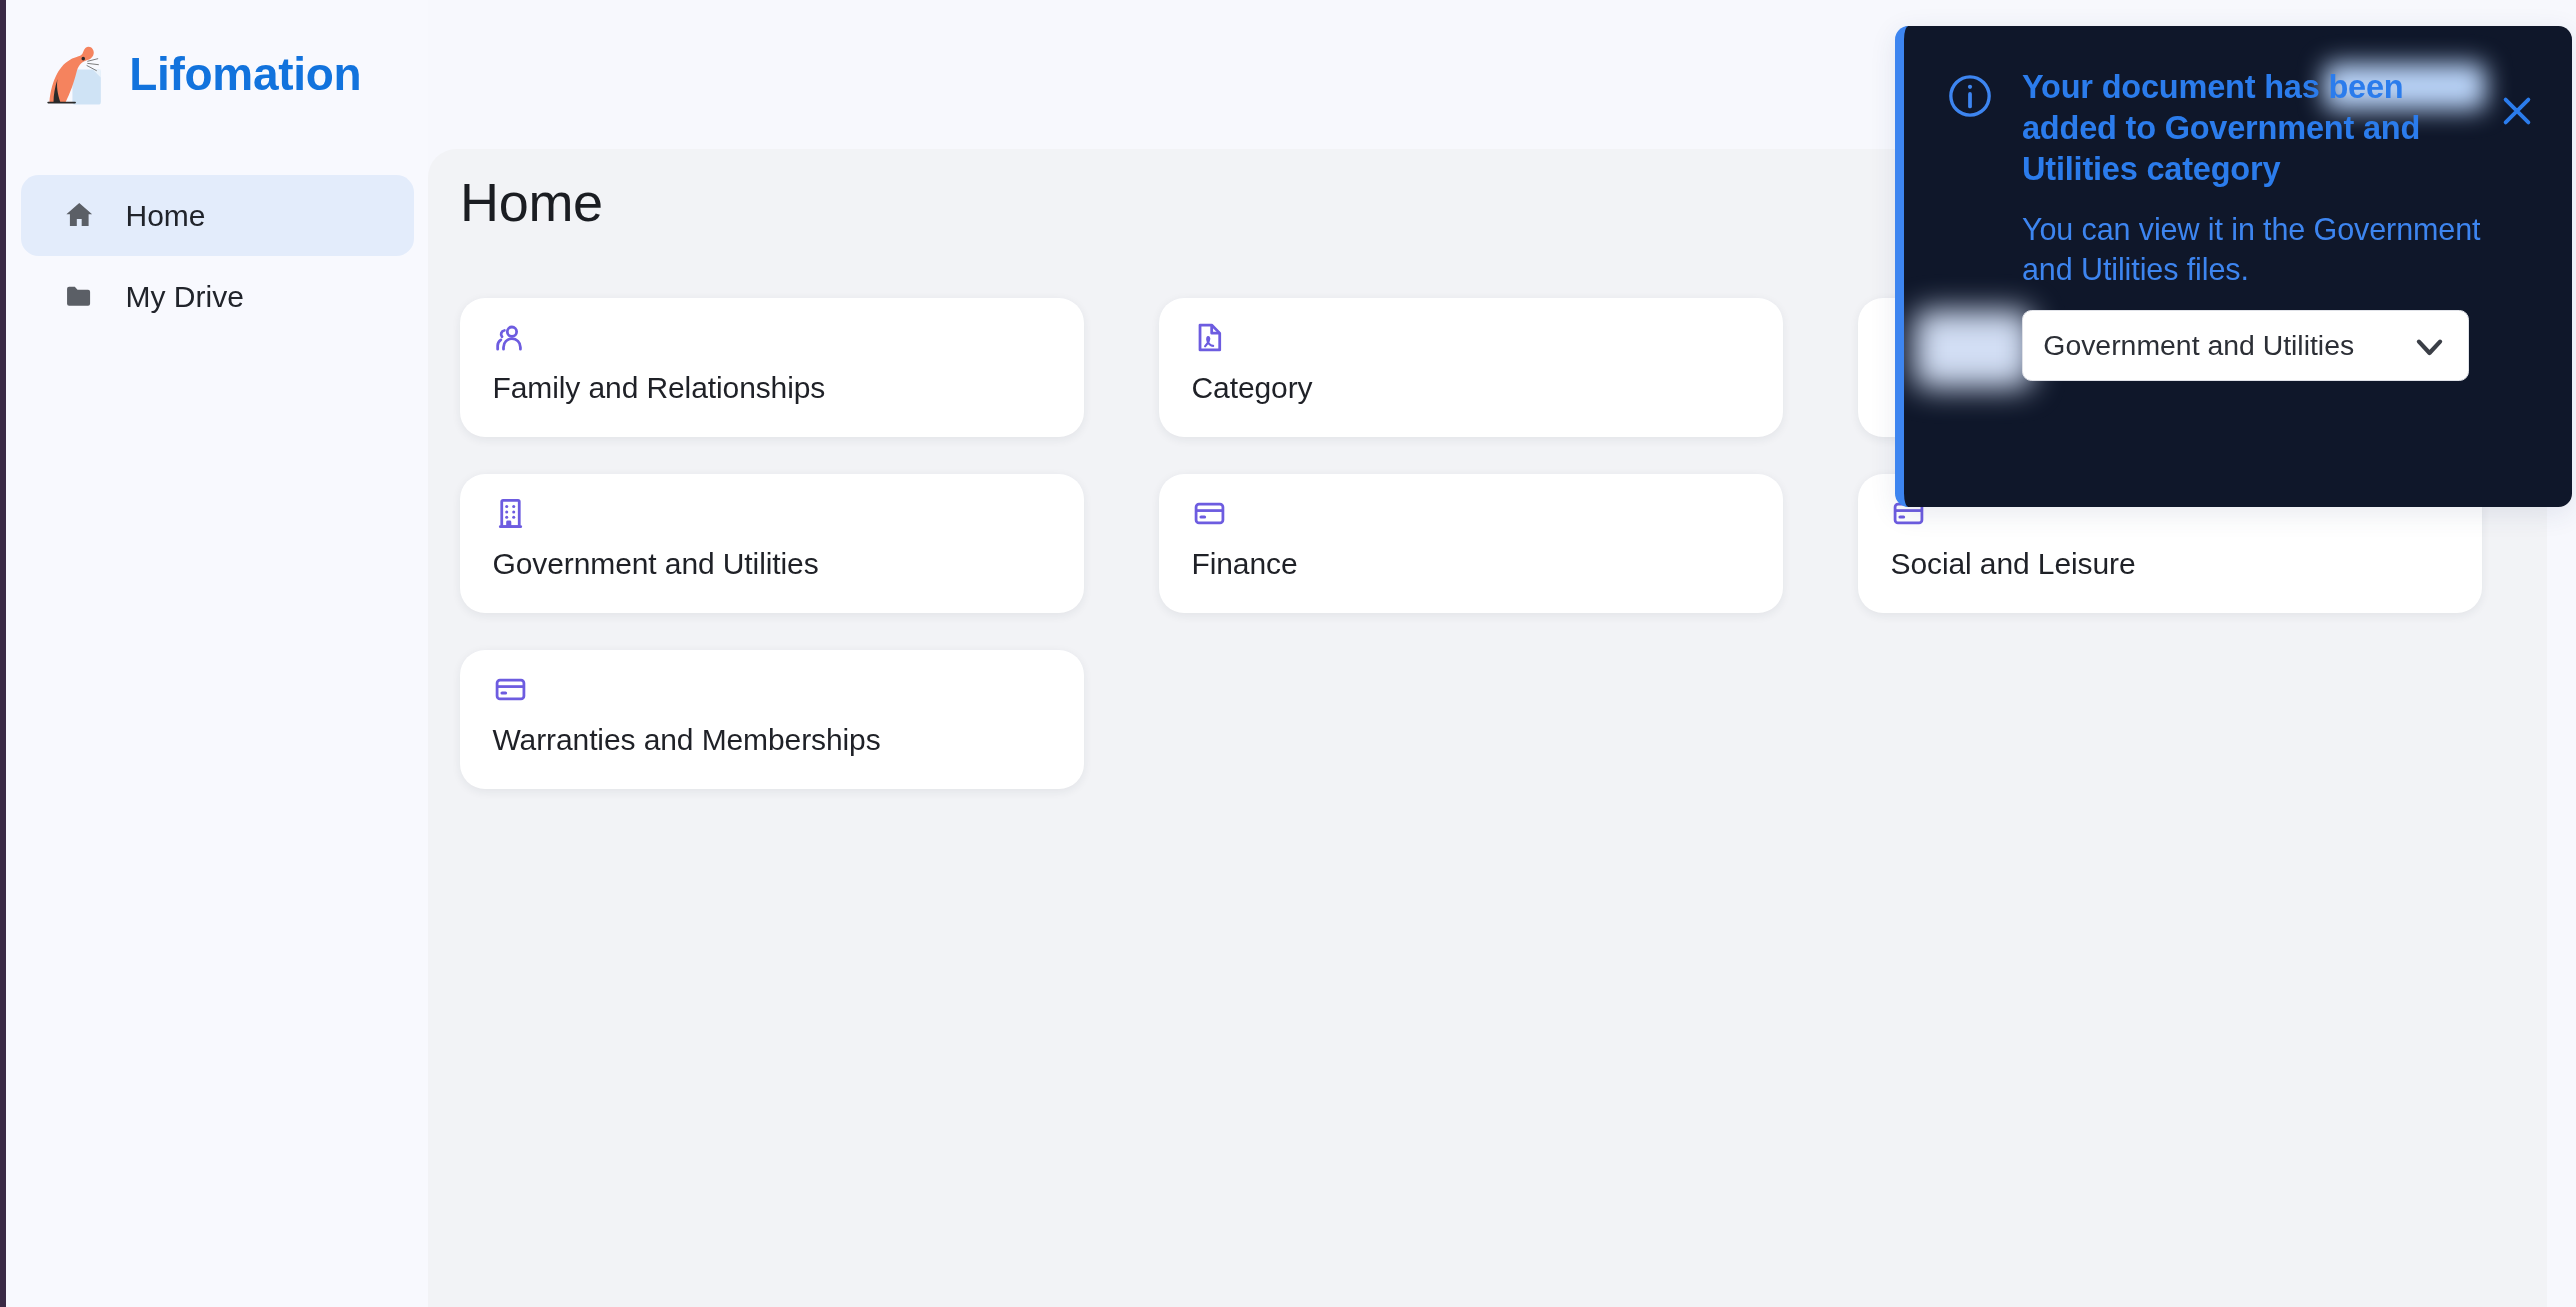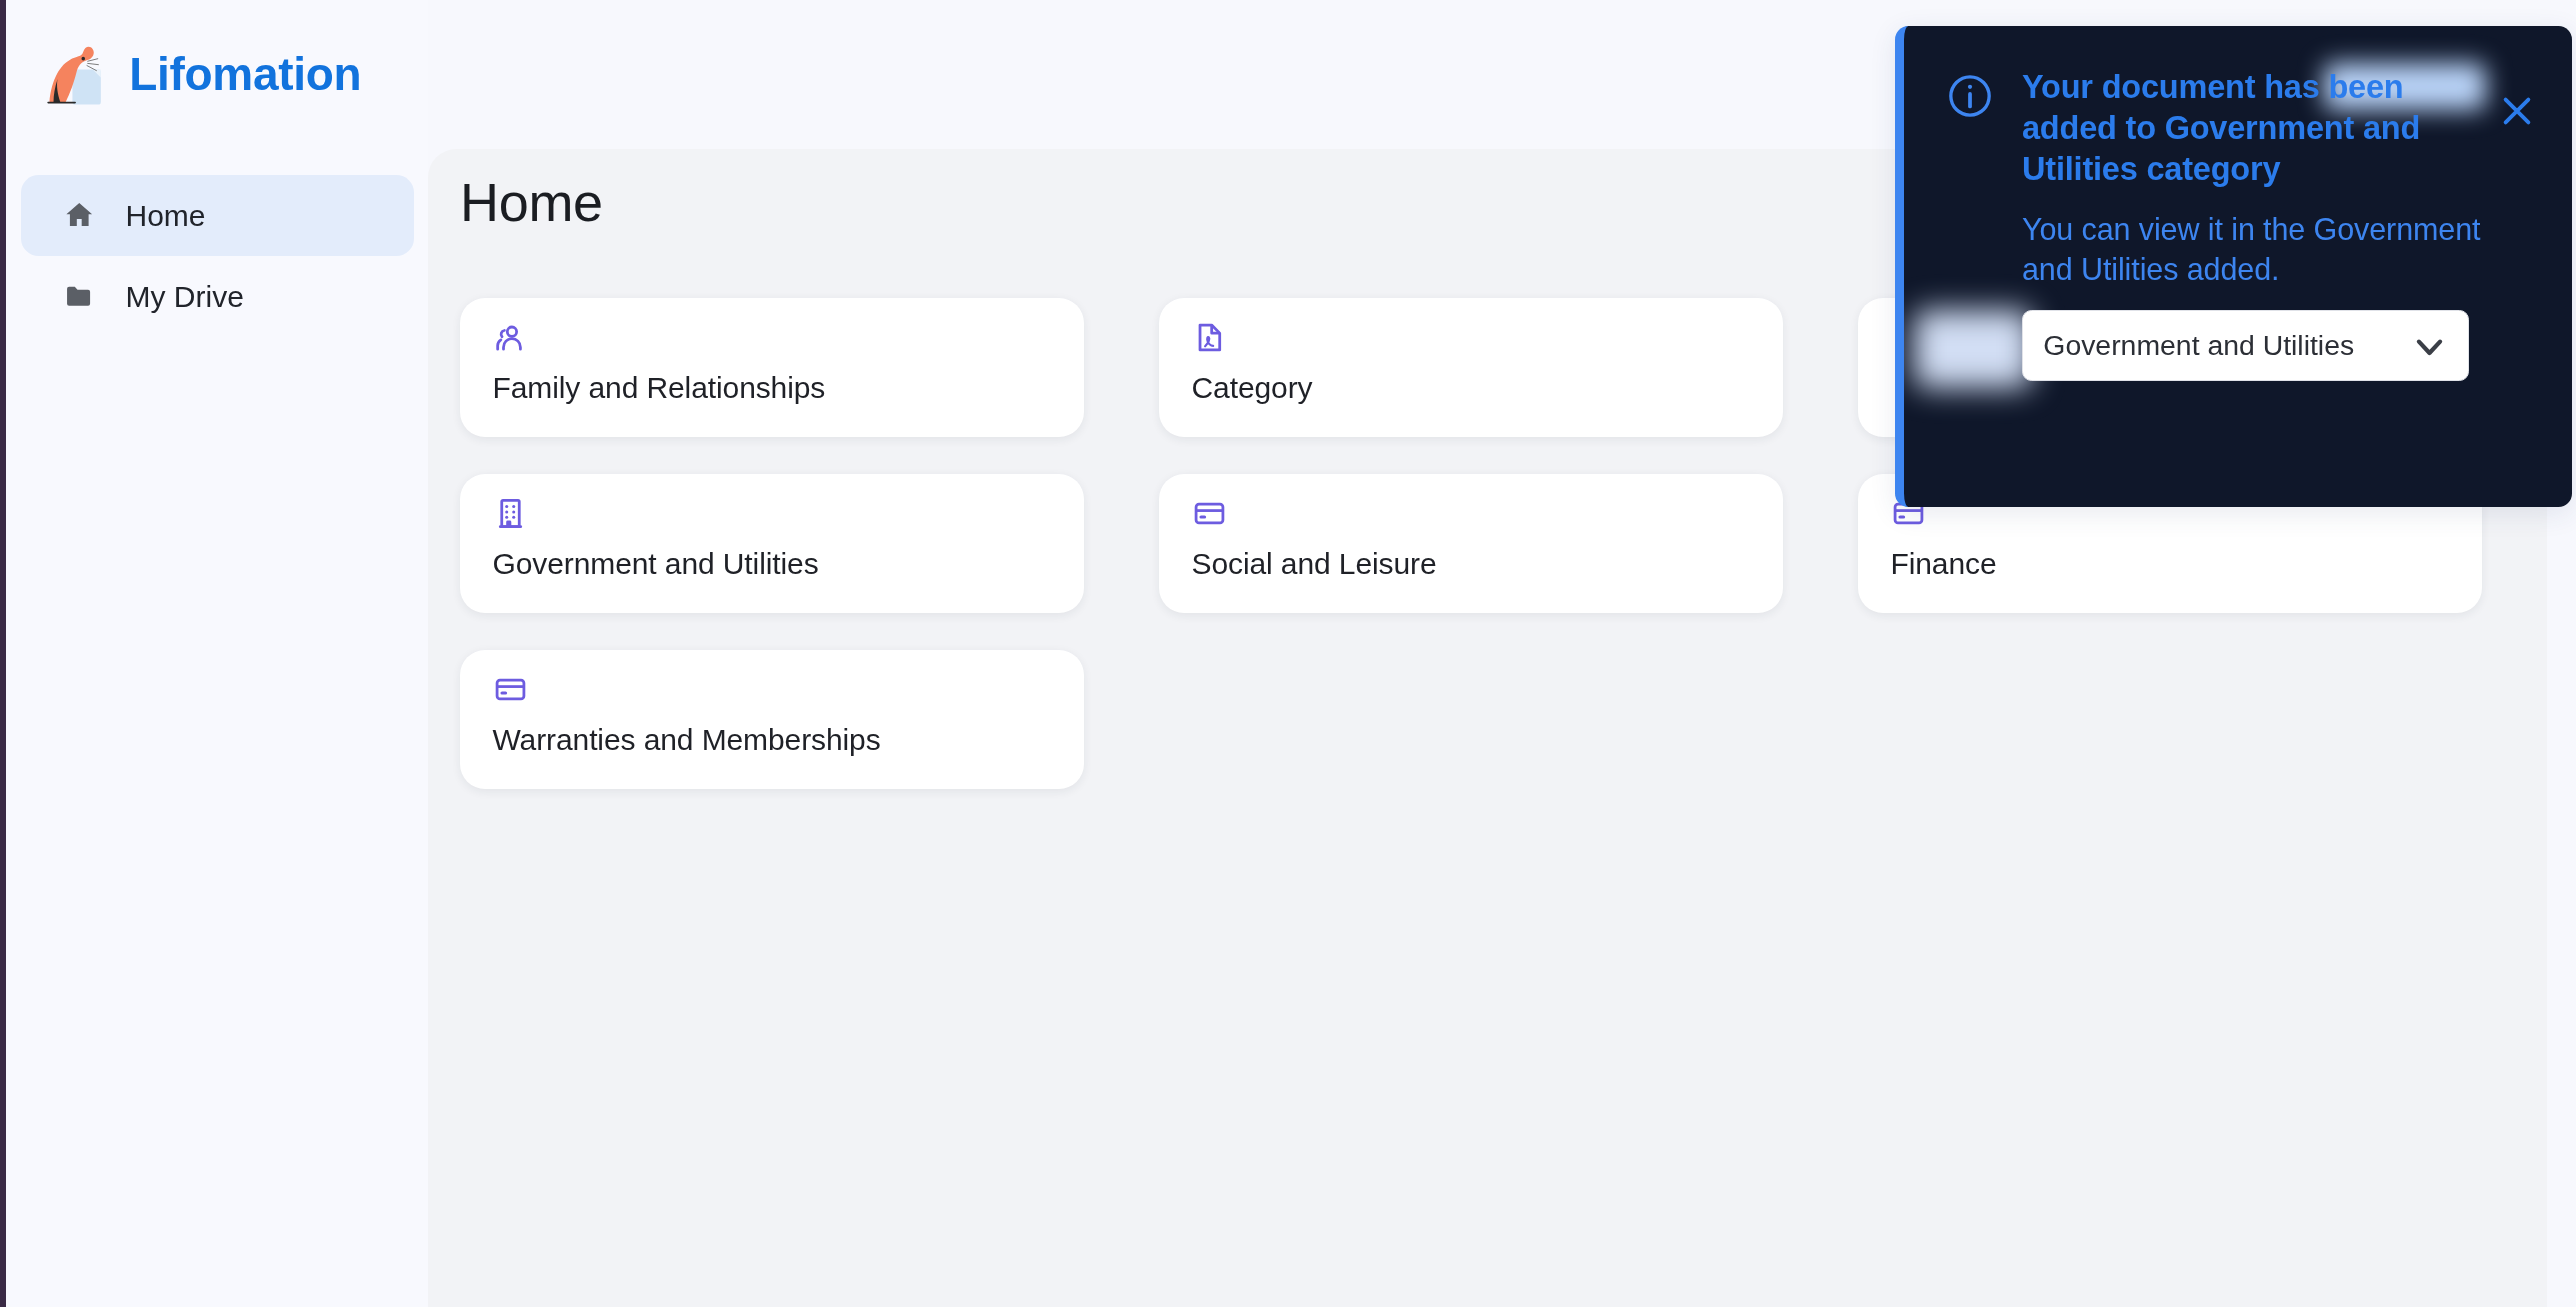--- a/index.html
+++ b/index.html
@@ -242,32 +242,32 @@
     </div>
 
     <div class="card">
       <span class="card-icon">
         <svg viewBox="0 0 24 24" width="35" height="35" fill="none" stroke="currentColor" stroke-width="1.9" stroke-linejoin="round" xmlns="http://www.w3.org/2000/svg">
           <rect x="2.8" y="5.5" width="18.4" height="13" rx="2"></rect>
           <path d="M2.8 10 h18.4"></path>
           <path d="M6.2 14.4 h2.4" stroke-width="2.2" stroke-linecap="round"></path>
         </svg>
       </span>
-      <span class="card-label">Social and Leisure</span>
+      <span class="card-label">Finance</span>
     </div>
 
     <div class="card">
       <span class="card-icon">
         <svg viewBox="0 0 24 24" width="35" height="35" fill="none" stroke="currentColor" stroke-width="1.9" stroke-linejoin="round" xmlns="http://www.w3.org/2000/svg">
           <rect x="2.8" y="5.5" width="18.4" height="13" rx="2"></rect>
           <path d="M2.8 10 h18.4"></path>
           <path d="M6.2 14.4 h2.4" stroke-width="2.2" stroke-linecap="round"></path>
         </svg>
       </span>
-      <span class="card-label">Finance</span>
+      <span class="card-label">Social and Leisure</span>
     </div>
 
     <div class="card">
       <span class="card-icon">
         <svg viewBox="0 0 24 24" width="35" height="35" fill="none" stroke="currentColor" stroke-width="1.9" stroke-linejoin="round" xmlns="http://www.w3.org/2000/svg">
           <rect x="2.8" y="5.5" width="18.4" height="13" rx="2"></rect>
           <path d="M2.8 10 h18.4"></path>
           <path d="M6.2 14.4 h2.4" stroke-width="2.2" stroke-linecap="round"></path>
         </svg>
       </span>
@@ -284,21 +284,21 @@
       <span class="toast-info-icon">
         <svg viewBox="0 0 24 24" width="50" height="50" fill="none" stroke="currentColor" stroke-width="1.6" xmlns="http://www.w3.org/2000/svg">
           <circle cx="12" cy="12" r="9.2"></circle>
           <path d="M12 11 v6" stroke-linecap="round" stroke-width="1.8"></path>
           <circle cx="12" cy="7.6" r="1" fill="currentColor" stroke="none"></circle>
         </svg>
       </span>
 
       <div class="toast-text">
         <div class="toast-title">Your document has been added to Government and Utilities category</div>
-        <div class="toast-msg">You can view it in the Government and Utilities added.</div>
+        <div class="toast-msg">You can view it in the Government and Utilities files.</div>
 
         <div class="toast-select">
           <span class="toast-select-value">Government and Utilities</span>
           <span class="chevron-down">
             <svg viewBox="0 0 24 24" width="39" height="39" fill="none" stroke="currentColor" stroke-width="2.6" stroke-linecap="round" stroke-linejoin="round" xmlns="http://www.w3.org/2000/svg">
               <path d="M5.5 9 L12 16 L18.5 9"></path>
             </svg>
           </span>
         </div>
 

